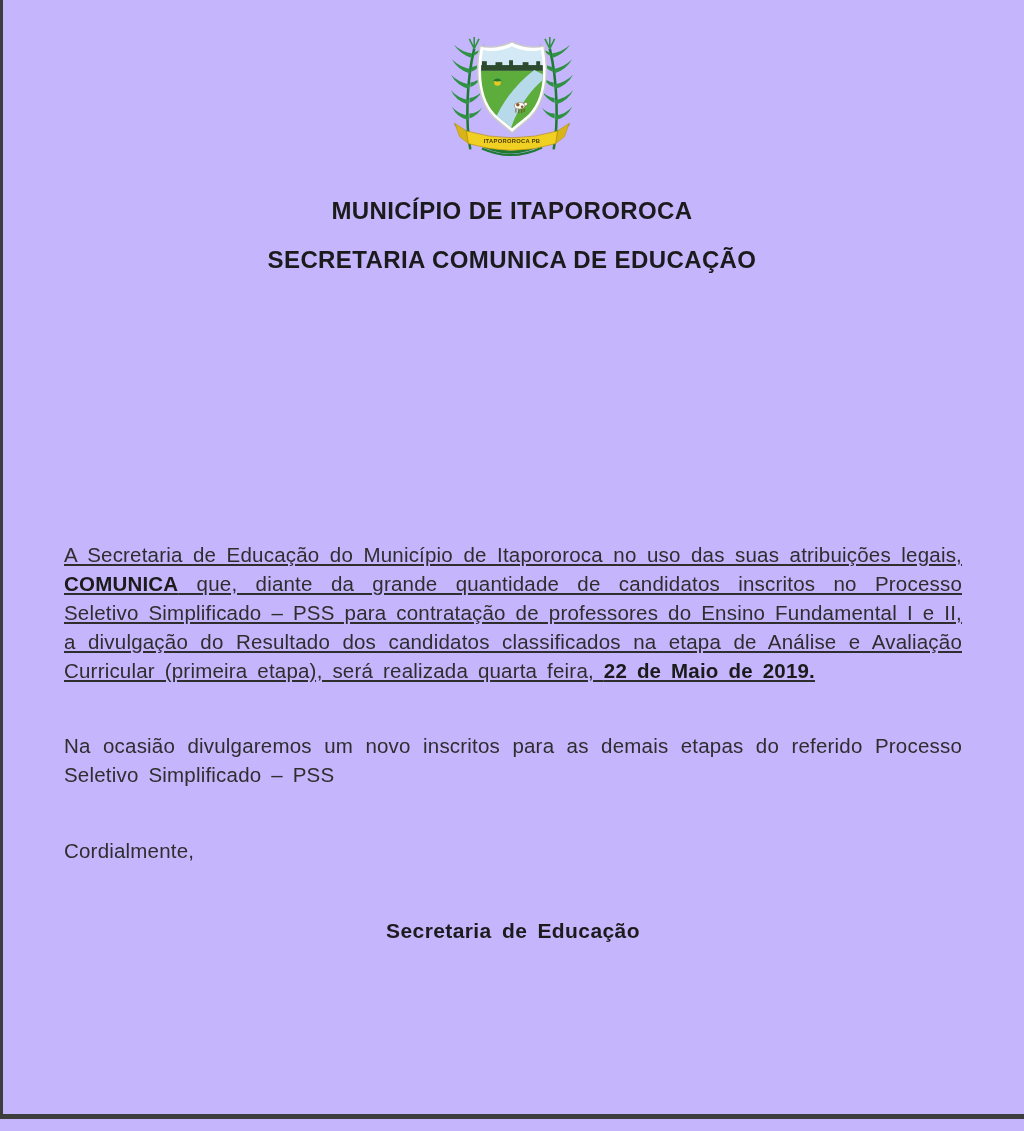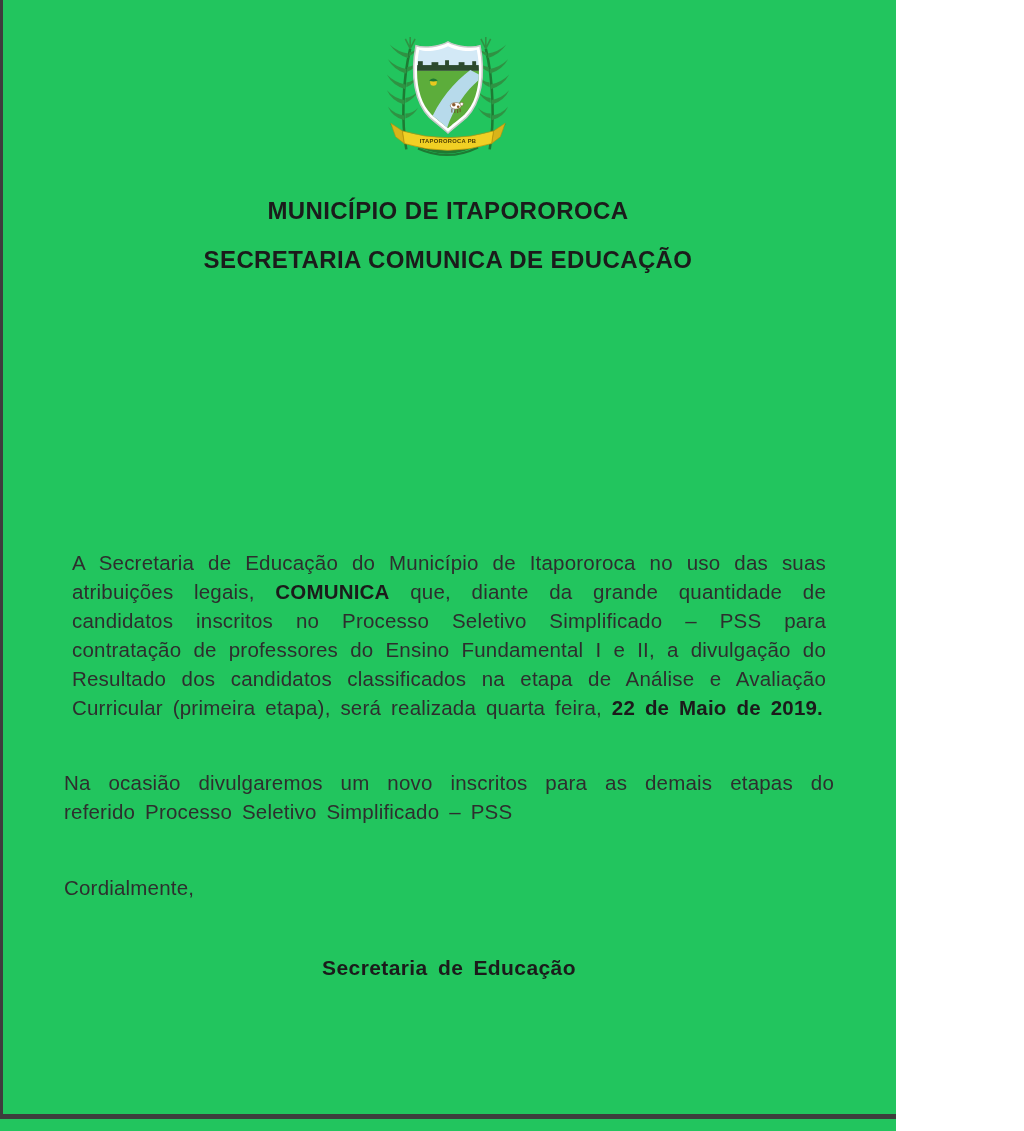--- a/index.html
+++ b/index.html
@@ -1,20 +1,20 @@
 <!DOCTYPE html>
 <html lang="pt"><head>
 <meta charset="utf-8">
 <style>
   html, body { margin: 0; padding: 0; background: #ffffff; }
   .page {
     position: relative;
-    width: 896px;
+    width: 1024px;
     height: 1131px;
-    background: #22c55e;
+    background: #c4b5fd;
     overflow: hidden;
     font-family: "Liberation Sans", sans-serif;
     color: #2e2e2e;
   }
   .edge-left {
     position: absolute; left: 0; top: 0; width: 3px; height: 1119px;
     background: #3d3d3d;
   }
   .edge-bottom {
     position: absolute; left: 0; right: 0; top: 1114px; height: 5px;
@@ -36,21 +36,21 @@
     text-align: center; font-weight: 700; font-size: 32px;
     letter-spacing: 0.34em; text-indent: 0.34em; color: #1b1b1b;
   }
   .content {
     position: absolute; top: 540px; left: 64px; right: 62px;
   }
   .content p {
     font-size: 20.5px; line-height: 29px;
     word-spacing: 4px; letter-spacing: 0.2px;
   }
-  .p1 { margin: 8px; text-align: justify; }
+  .p1 { margin: 0; text-align: justify; text-decoration: underline; }
   .p1 strong, .signature, .doc-title, .hdr { color: #1b1b1b; }
   .p2 { margin: 46px 0 0; text-align: justify; }
   .closing { margin: 47px 0 0; text-align: left; }
   .dateline { margin: 96px 0 0; text-align: center; }
   .signature {
     margin: 51px 0 12px; text-align: center; font-weight: 700;
     font-size: 21px !important; letter-spacing: 0.4px !important;
   }
 </style>
 </head>

